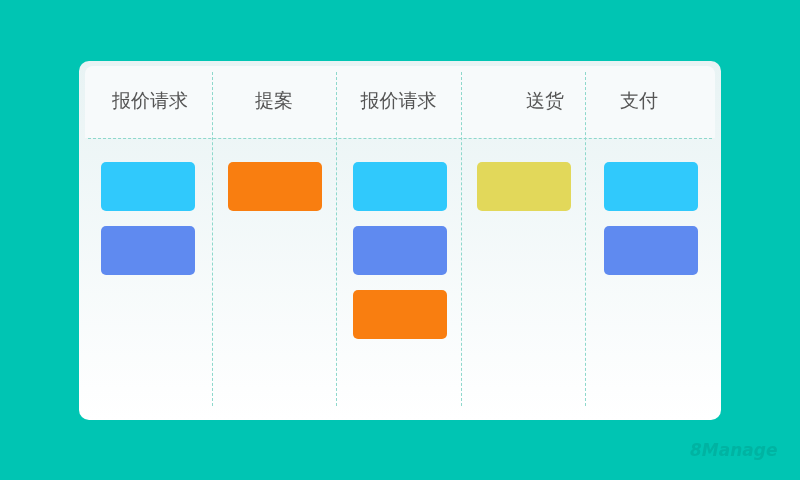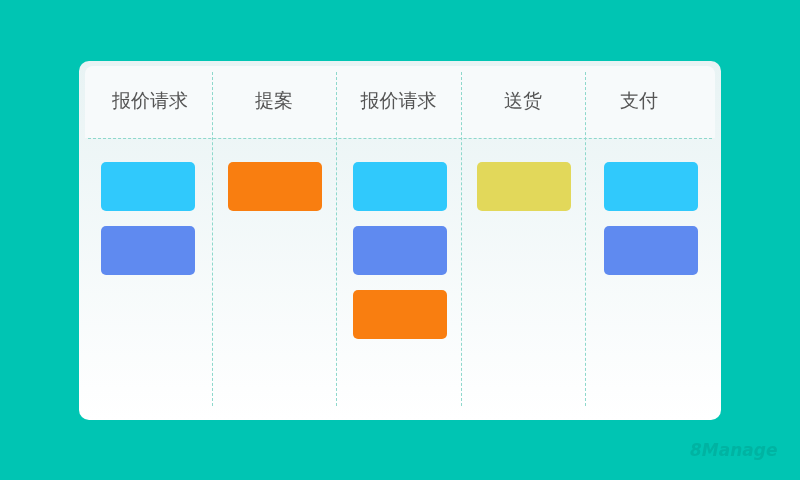--- a/index.html
+++ b/index.html
@@ -25,21 +25,21 @@
 <div class="hline"></div>
 
 <div class="vline" style="left:212px"></div>
 <div class="vline" style="left:336px"></div>
 <div class="vline" style="left:461px"></div>
 <div class="vline" style="left:585px"></div>
 
 <div class="col-title" style="left:88px;width:124px">报价请求</div>
 <div class="col-title" style="left:212px;width:124px">提案</div>
 <div class="col-title" style="left:336px;width:125px">报价请求</div>
-<div class="col-title" style="left:461px;width:124px">送货</div>
+<div class="col-title" style="left:483px;width:124px">送货</div>
 <div class="col-title" style="left:574px;width:130px">支付</div>
 
 <div class="card" style="left:101px;top:162px;background:#30c9fc"></div>
 <div class="card" style="left:101px;top:226px;background:#5f8af0"></div>
 <div class="card" style="left:228px;top:162px;background:#f97e10"></div>
 <div class="card" style="left:353px;top:162px;background:#30c9fc"></div>
 <div class="card" style="left:353px;top:226px;background:#5f8af0"></div>
 <div class="card" style="left:353px;top:290px;background:#f97e10"></div>
 <div class="card" style="left:477px;top:162px;background:#e2d85a"></div>
 <div class="card" style="left:604px;top:162px;background:#30c9fc"></div>

